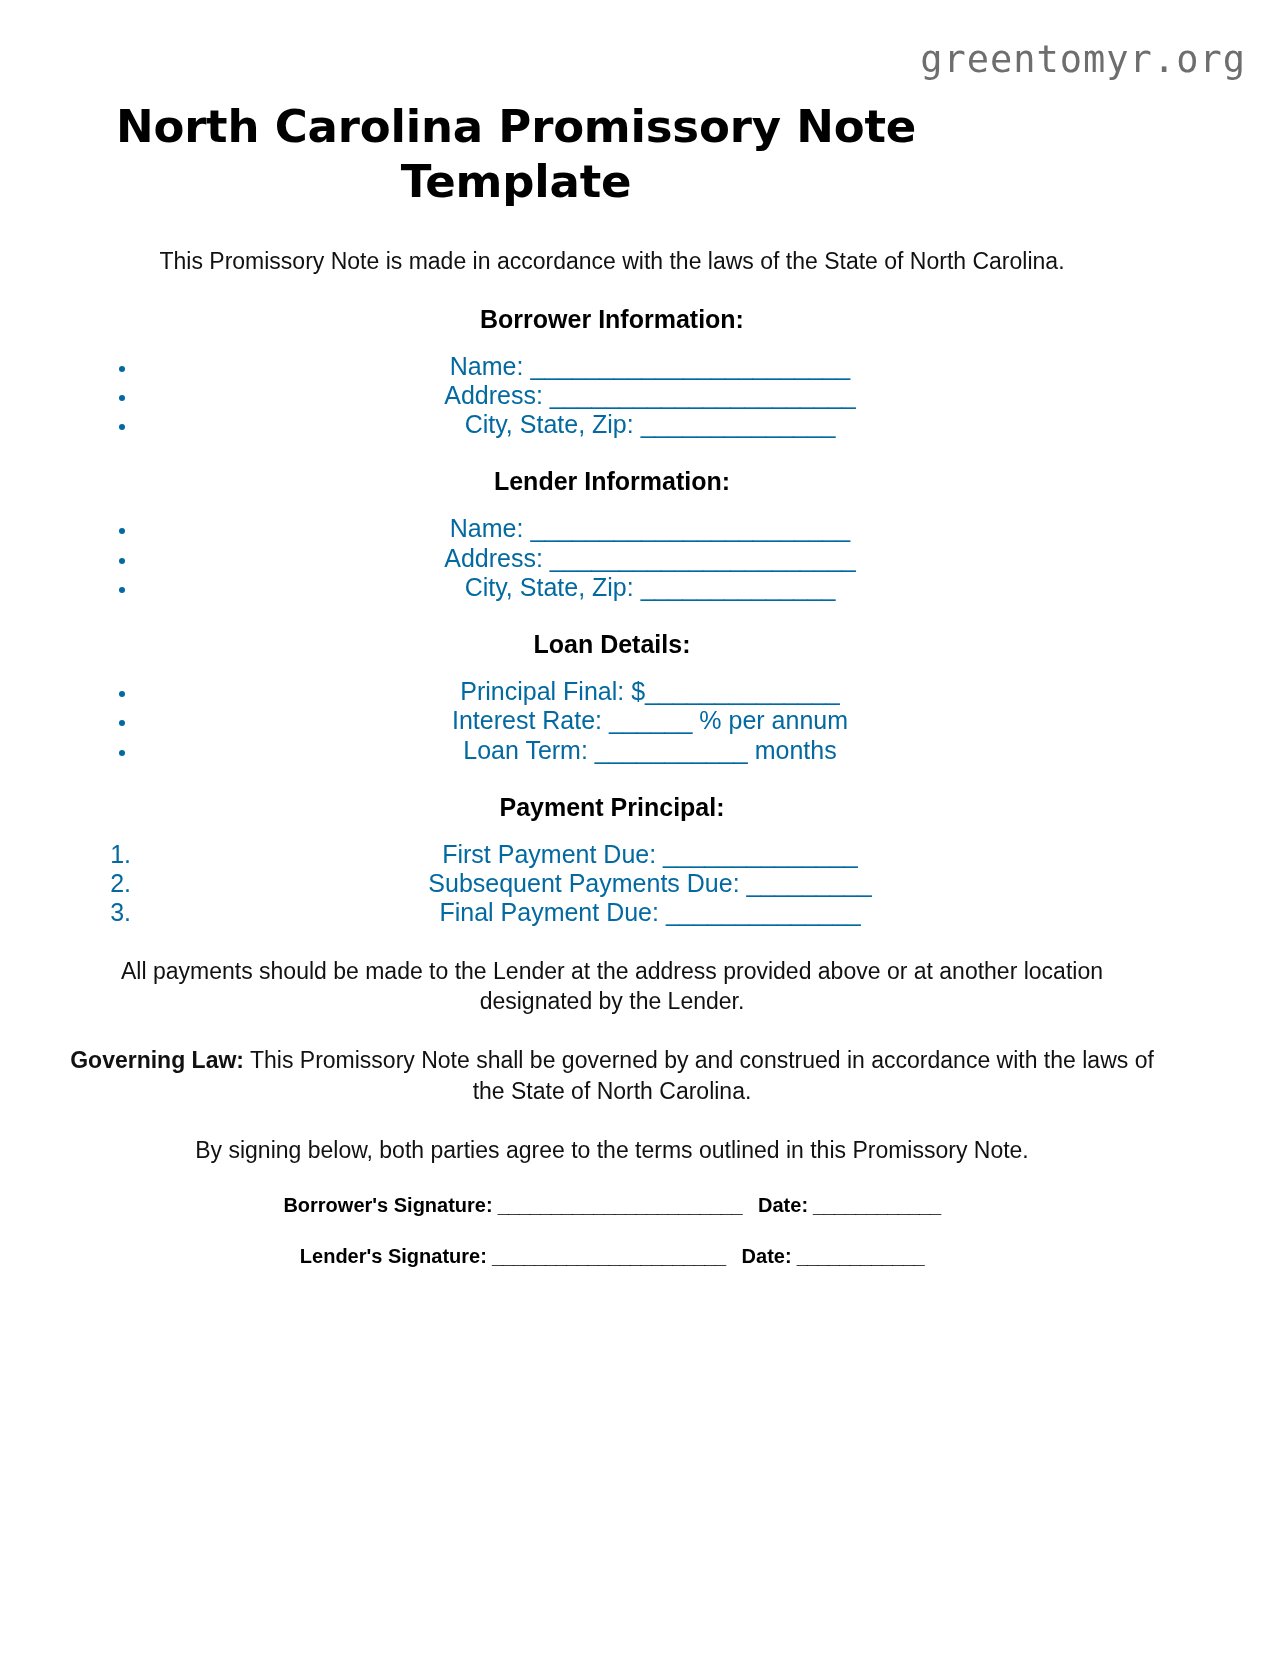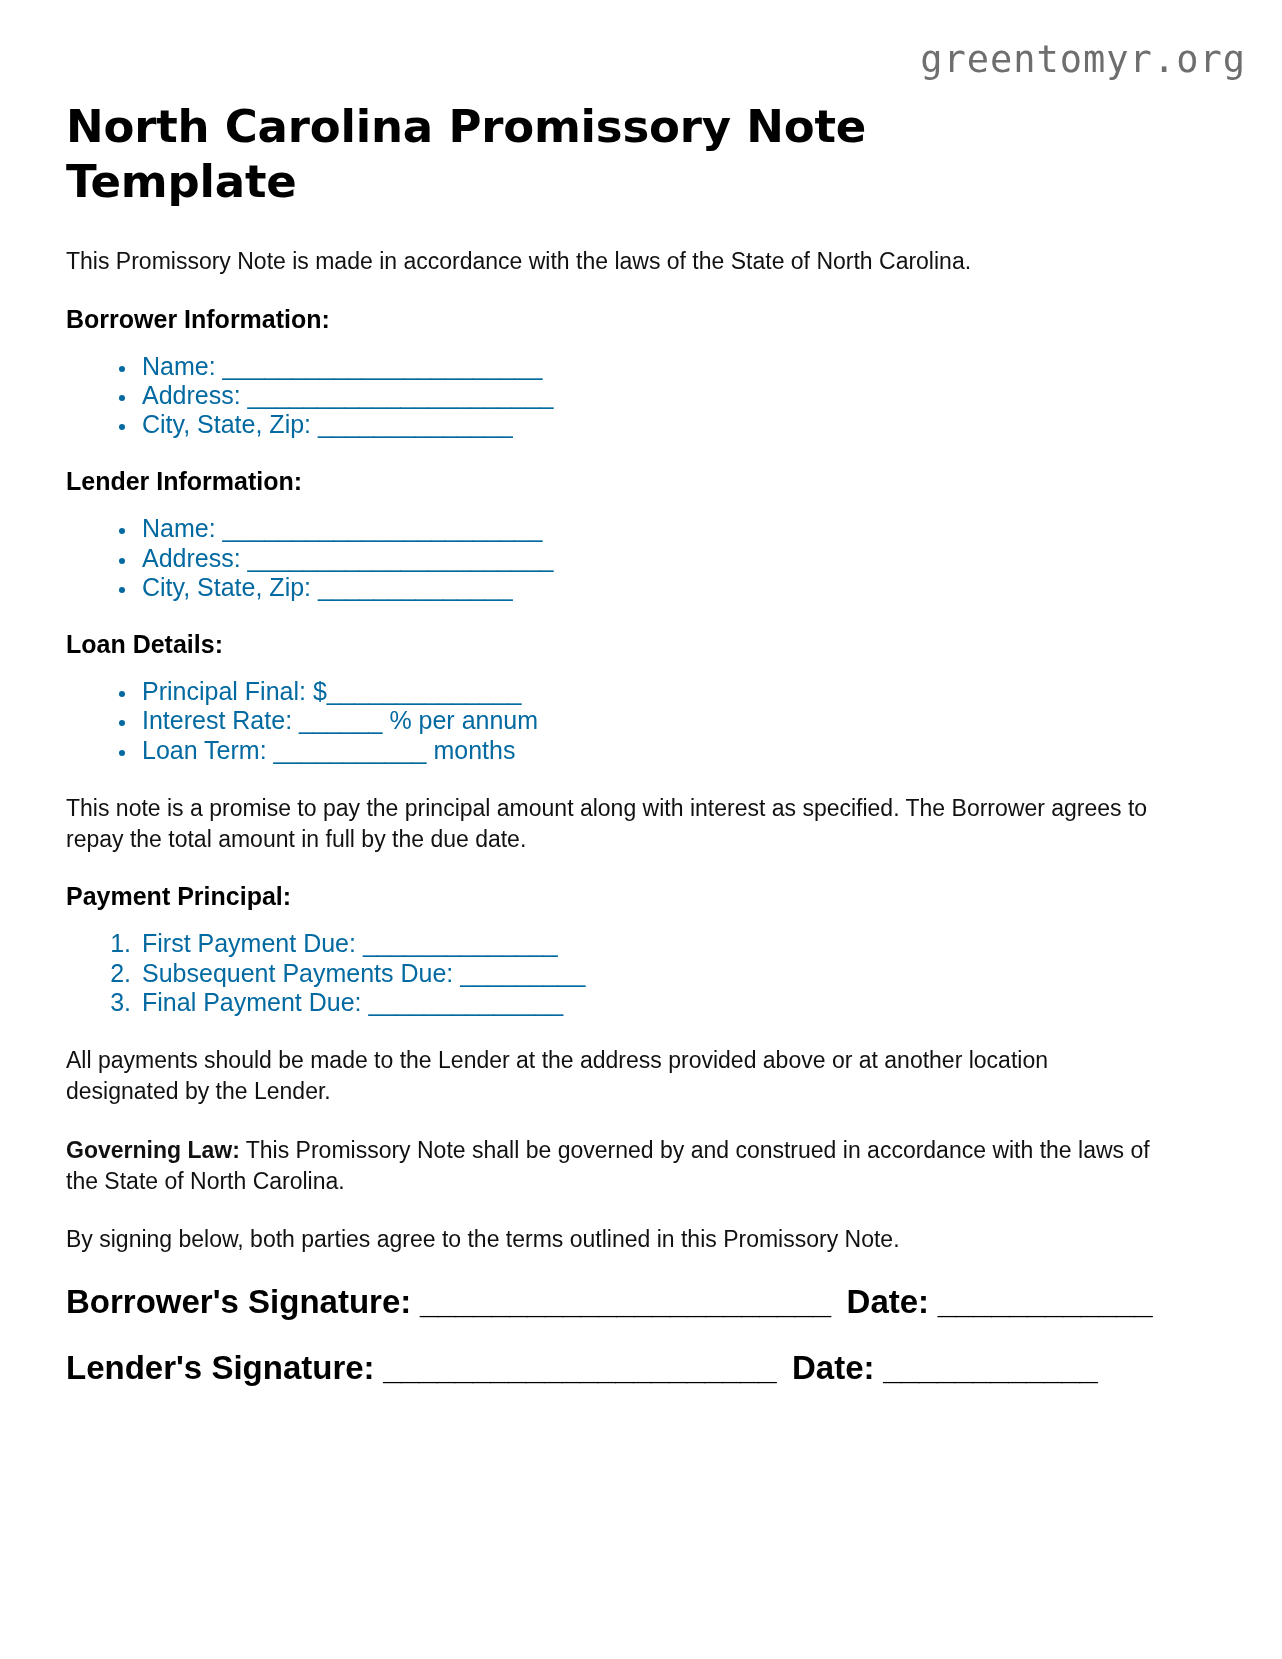--- a/index.html
+++ b/index.html
@@ -14,20 +14,21 @@
     font-family: "Liberation Sans", "DejaVu Sans", sans-serif;
     color: #000000;
     overflow: hidden;
   }
 
   .page {
     position: absolute;
     inset: 0;
     background: #ffffff;
     padding: 17px;
+    text-align: center;
   }
 
   
   .watermark {
     position: absolute;
     top: 38px;
     right: 36px;
     font-family: "DejaVu Sans Mono", "Liberation Mono", monospace;
     font-size: 37px;
     letter-spacing: 1px;
@@ -83,21 +84,21 @@
     font-size: 25px;
     line-height: 1.17;
     color: #0369a1;
     padding-left: 4px;
   }
   ul.field-list li::marker { font-size: 20px; }
 
   .blank { letter-spacing: -0.5px; }
 
   .sig-line {
-    font-size: 33px;
+    font-size: 20px;
     font-weight: bold;
     margin: 0 0 28px 0;
     color: #000;
     white-space: nowrap;
   }
   .sig-gap { display: inline-block; width: 16px; }
 
   .inline-bold { font-weight: bold; }
 </style>
 </head>
@@ -127,21 +128,20 @@
       <li>City, State, Zip: ______________</li>
     </ul>
 
     <h2 class="section-head">Loan Details:</h2>
     <ul class="field-list">
       <li>Principal Final: $______________</li>
       <li>Interest Rate: ______ % per annum</li>
       <li>Loan Term: ___________ months</li>
     </ul>
 
-    <p class="para">This note is a promise to pay the principal amount along with interest as specified. The Borrower agrees to repay the total amount in full by the due date.</p>
 
     <h2 class="section-head">Payment Principal:</h2>
     <ol class="field-list">
       <li>First Payment Due: ______________</li>
       <li>Subsequent Payments Due: _________</li>
       <li>Final Payment Due: ______________</li>
     </ol>
 
     <p class="para">All payments should be made to the Lender at the address provided above or at another location designated by the Lender.</p>
 

